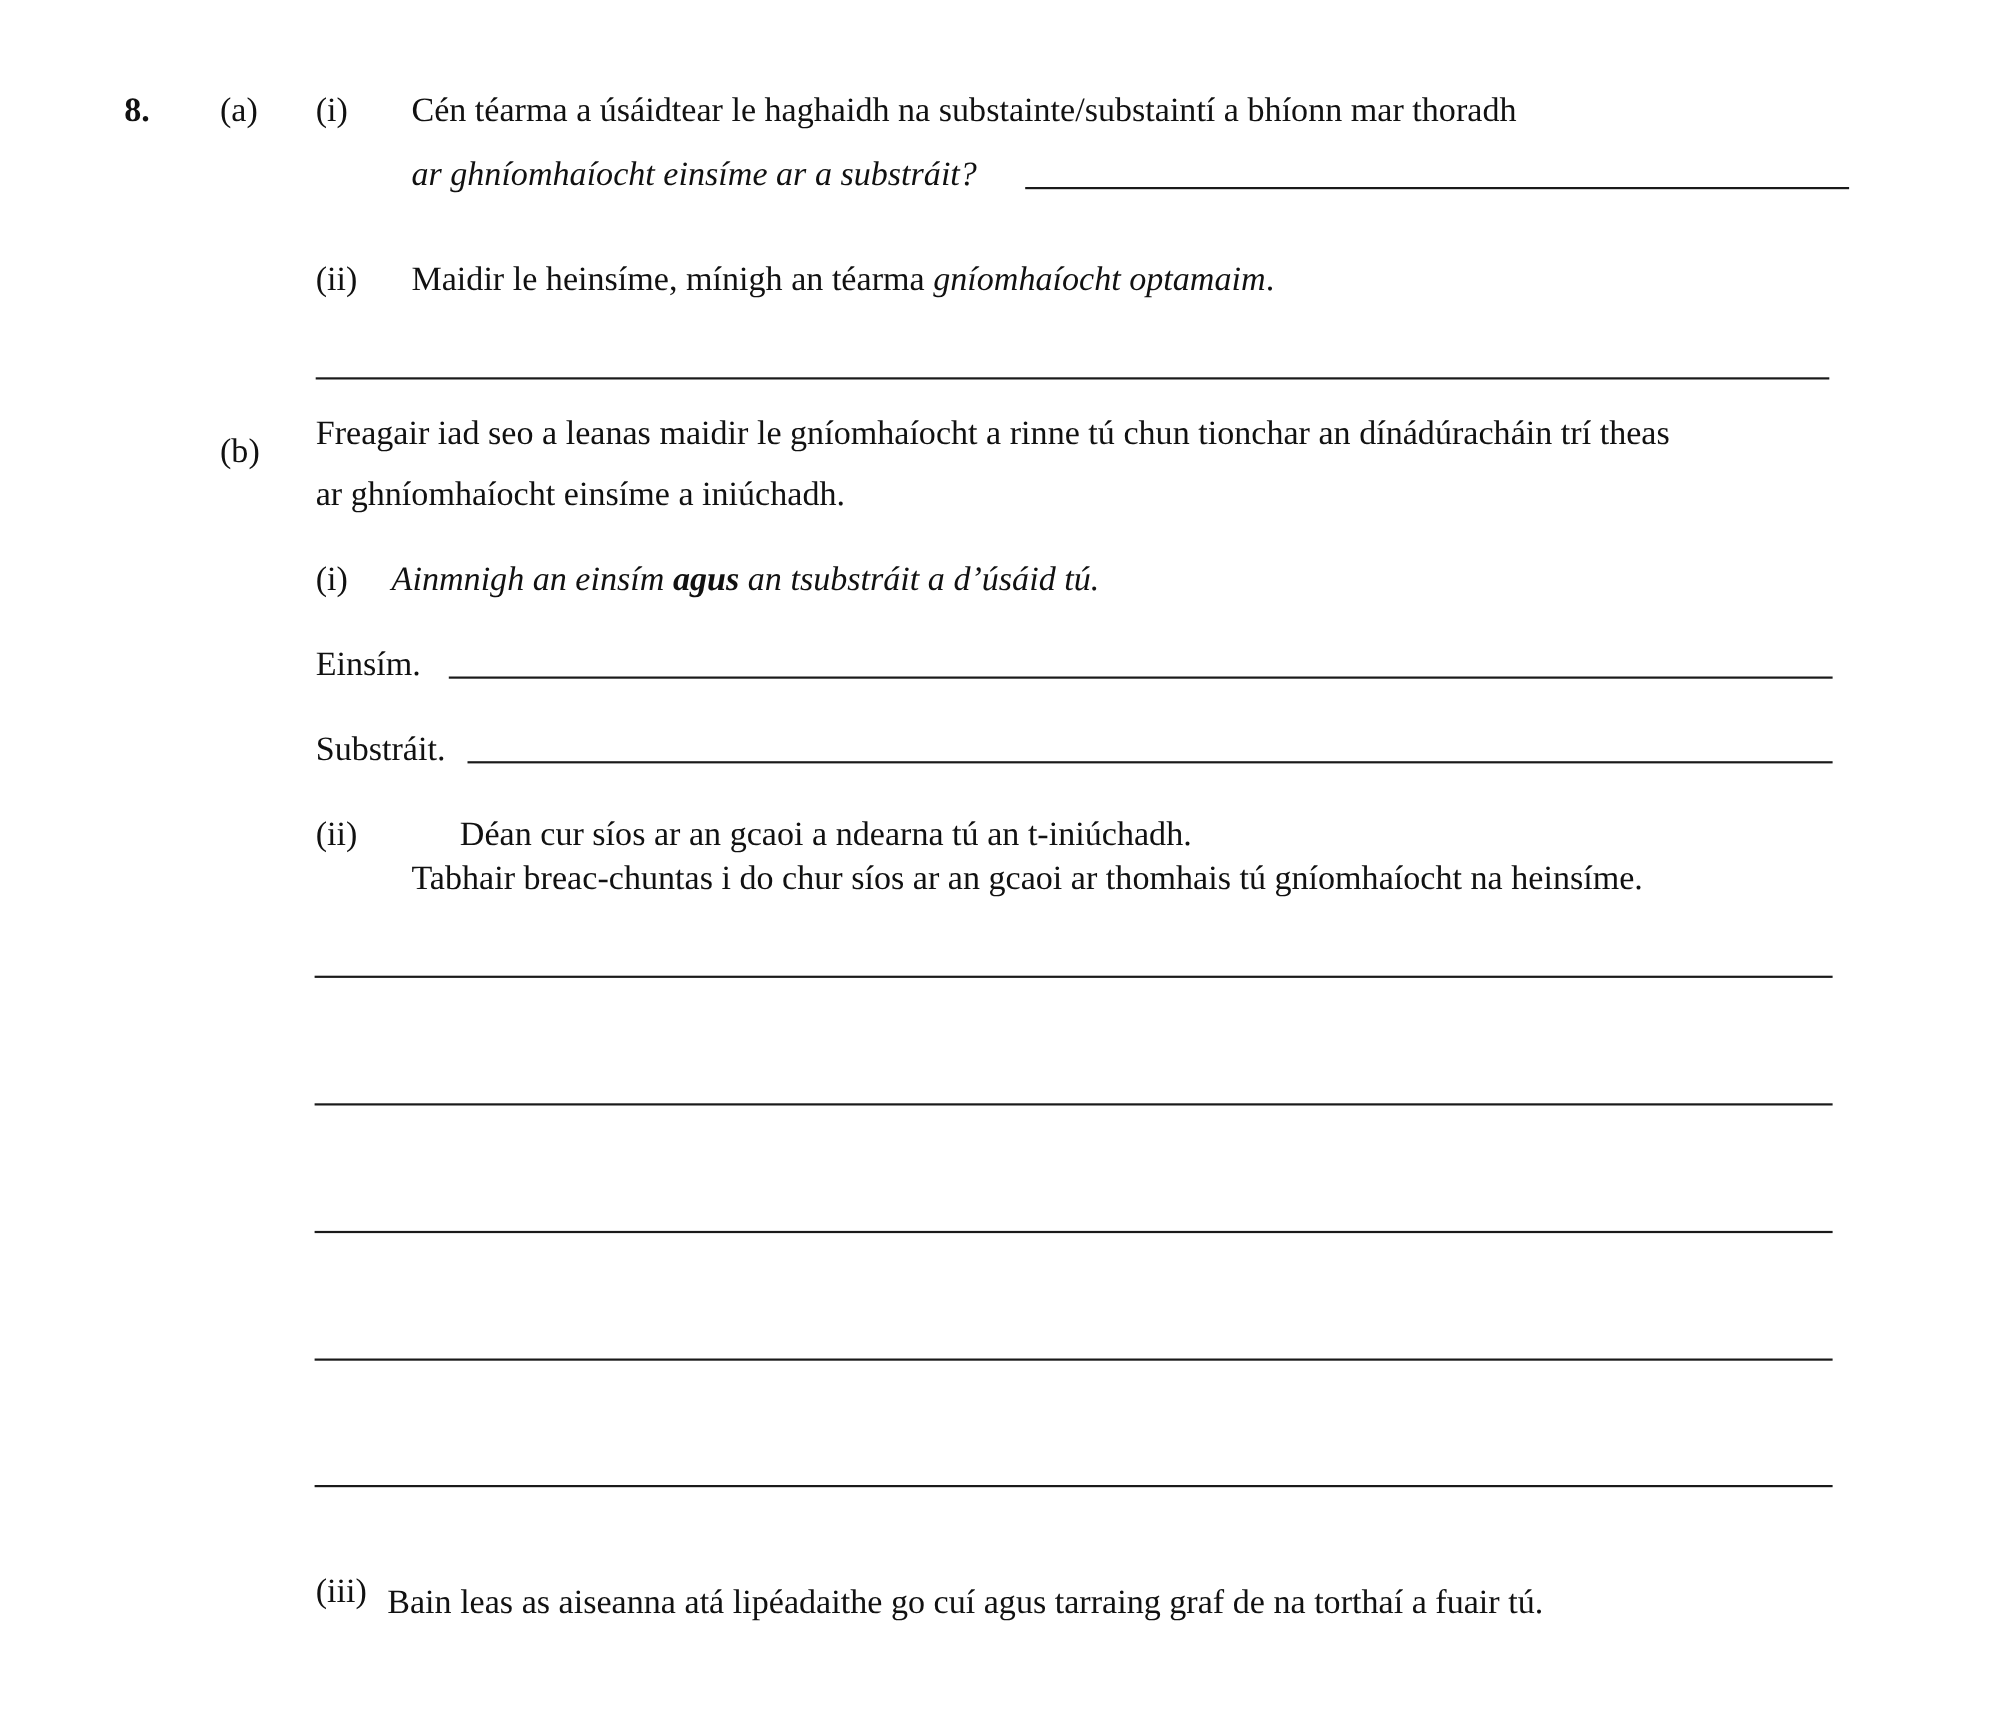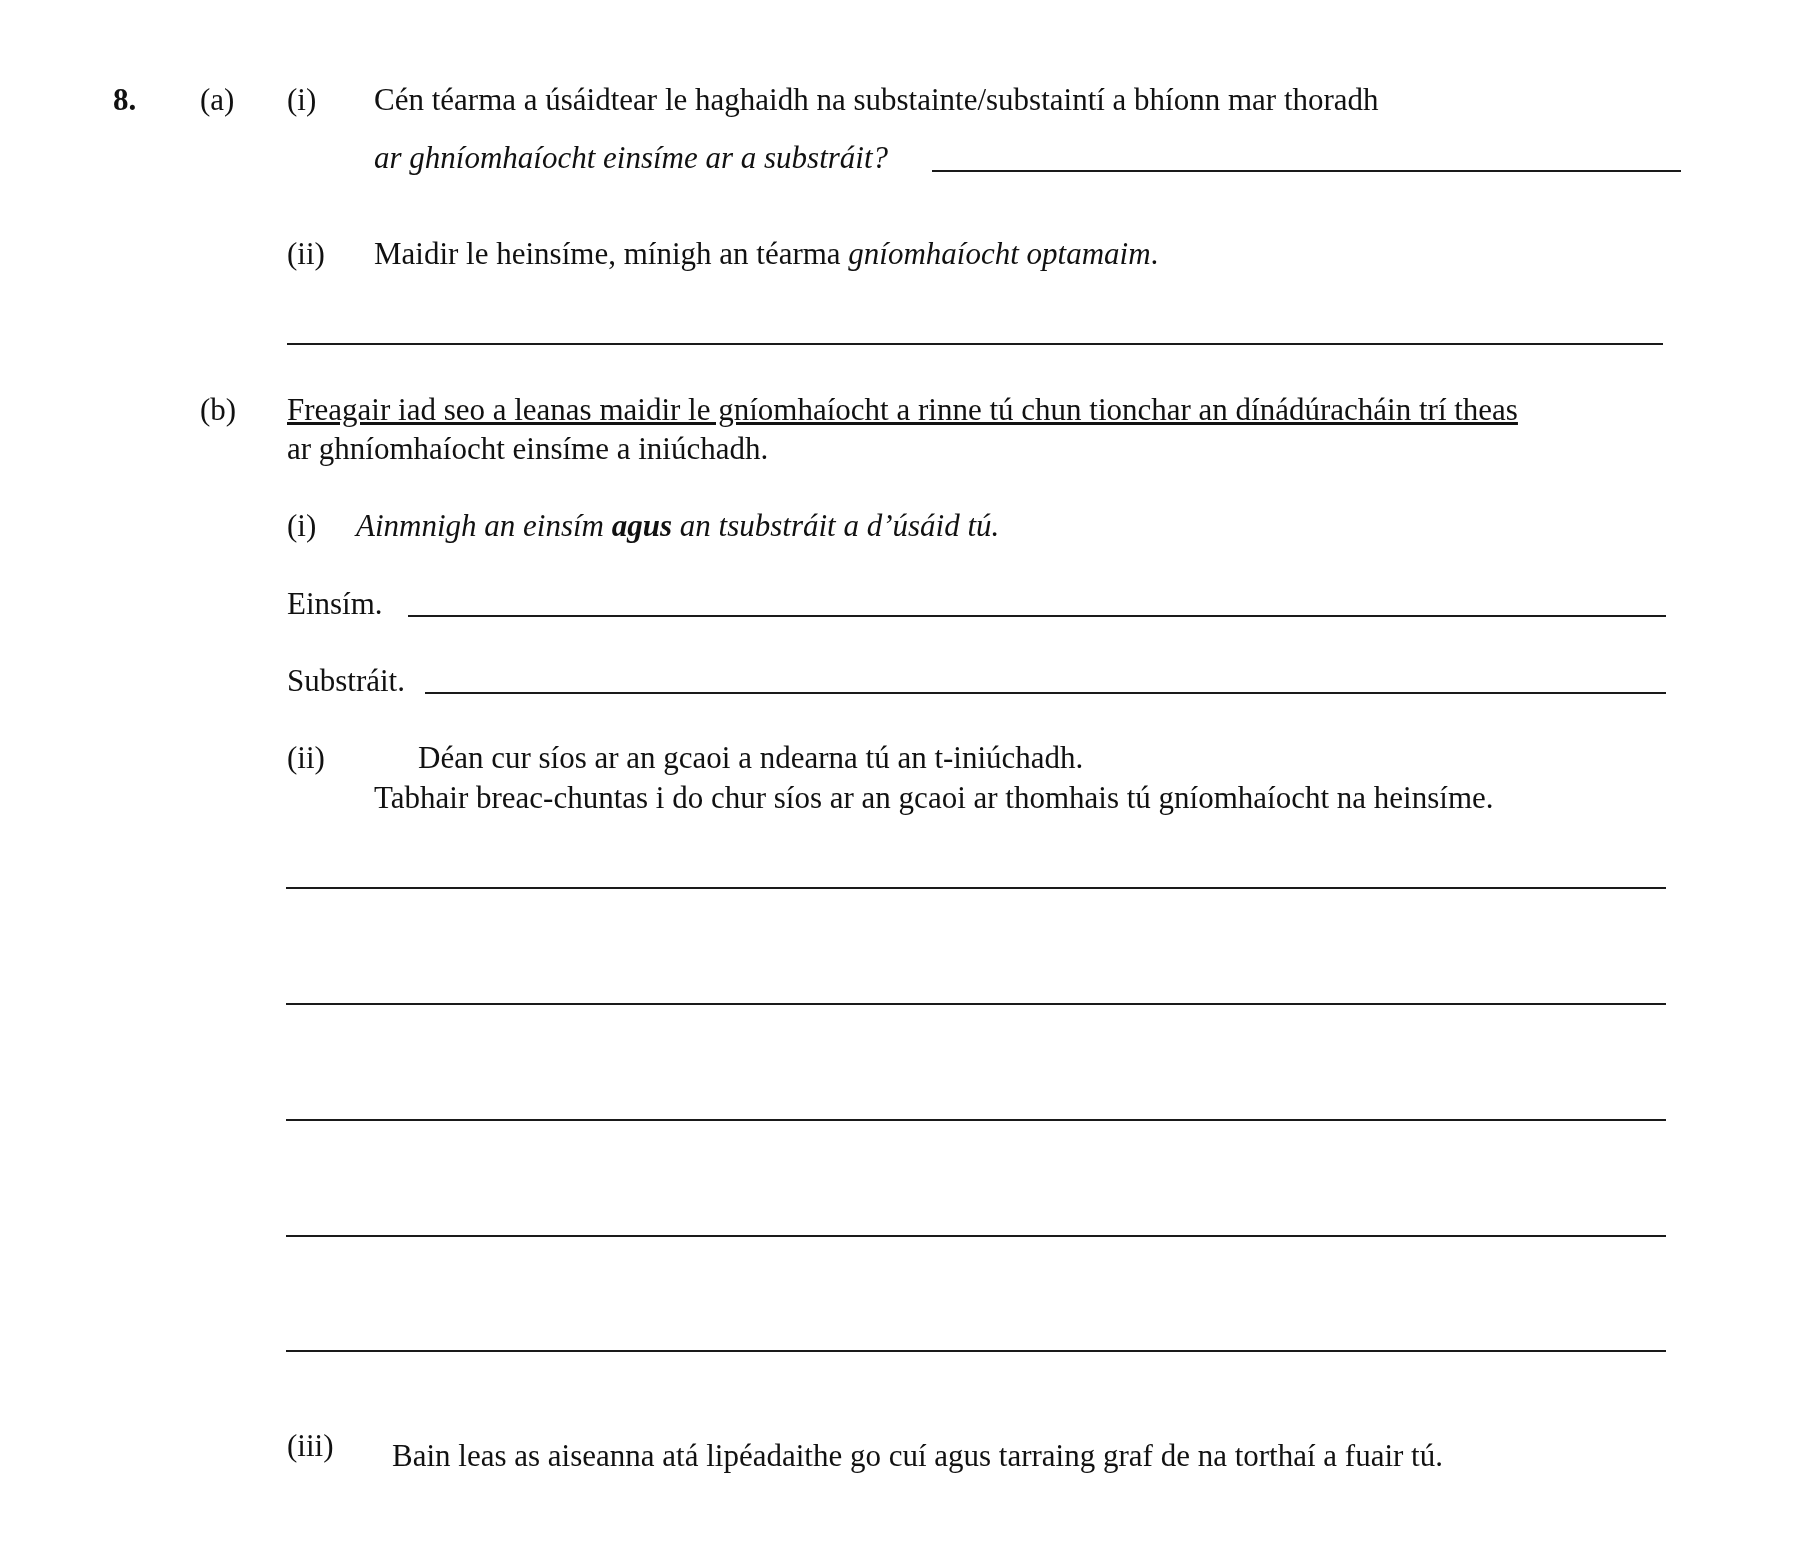--- a/index.html
+++ b/index.html
@@ -23,21 +23,21 @@
 <div class="abs" style="left:287px; top:84px;">(i)</div>
 <div class="abs" style="left:374px; top:84px;">Cén téarma a úsáidtear le haghaidh na substainte/substaintí a bhíonn mar thoradh</div>
 <div class="abs" style="left:374px; top:142px;font-style:italic;">ar ghníomhaíocht einsíme ar a substráit?</div>
 <div class="rule" style="left:932px; top:170px; width:749px;"></div>
 
 <div class="abs" style="left:287px; top:238px;">(ii)</div>
 <div class="abs" style="left:374px; top:238px;"><span>Maidir le heinsíme, mínigh an téarma </span><em>gníomhaíocht optamaim</em><span>.</span></div>
 <div class="rule" style="left:287px; top:343px; width:1376px;"></div>
 
 <div class="abs" style="left:200px; top:394px;">(b)</div>
-<div class="abs" style="left:287px; top:394px;text-decoration:underline;">Freagair iad seo a leanas maidir le gníomhaíocht a rinne tú chun tionchar an dínádúracháin trí theas</div>
+<div class="abs" style="left:287px; top:378px;">Freagair iad seo a leanas maidir le gníomhaíocht a rinne tú chun tionchar an dínádúracháin trí theas</div>
 <div class="abs" style="left:287px; top:433px;">ar ghníomhaíocht einsíme a iniúchadh.</div>
 
 <div class="abs" style="left:287px; top:510px;">(i)</div>
 <div class="abs" style="left:356px; top:510px;font-style:italic;"><span>Ainmnigh an einsím </span><b>agus</b><span> an tsubstráit a d’úsáid tú.</span></div>
 
 <div class="abs" style="left:287px; top:588px;text-align:center;">Einsím.</div>
 <div class="rule" style="left:408px; top:615px; width:1258px;"></div>
 
 <div class="abs" style="left:287px; top:665px;">Substráit.</div>
 <div class="rule" style="left:425px; top:692px; width:1241px;"></div>
@@ -46,13 +46,13 @@
 <div class="abs" style="left:374px; top:742px;margin-left:44px;">Déan cur síos ar an gcaoi a ndearna tú an t-iniúchadh.</div>
 <div class="abs" style="left:374px; top:782px;">Tabhair breac-chuntas i do chur síos ar an gcaoi ar thomhais tú gníomhaíocht na heinsíme.</div>
 
 <div class="rule" style="left:286px; top:887px; width:1380px;"></div>
 <div class="rule" style="left:286px; top:1003px; width:1380px;"></div>
 <div class="rule" style="left:286px; top:1119px; width:1380px;"></div>
 <div class="rule" style="left:286px; top:1235px; width:1380px;"></div>
 <div class="rule" style="left:286px; top:1350px; width:1380px;"></div>
 
 <div class="abs" style="left:287px; top:1430px;">(iii)</div>
-<div class="abs" style="left:392px; top:1440px;">Bain leas as aiseanna atá lipéadaithe go cuí agus tarraing graf de na torthaí a fuair tú.</div>
+<div class="abs" style="left:352px; top:1440px;">Bain leas as aiseanna atá lipéadaithe go cuí agus tarraing graf de na torthaí a fuair tú.</div>
 
 </body></html>

